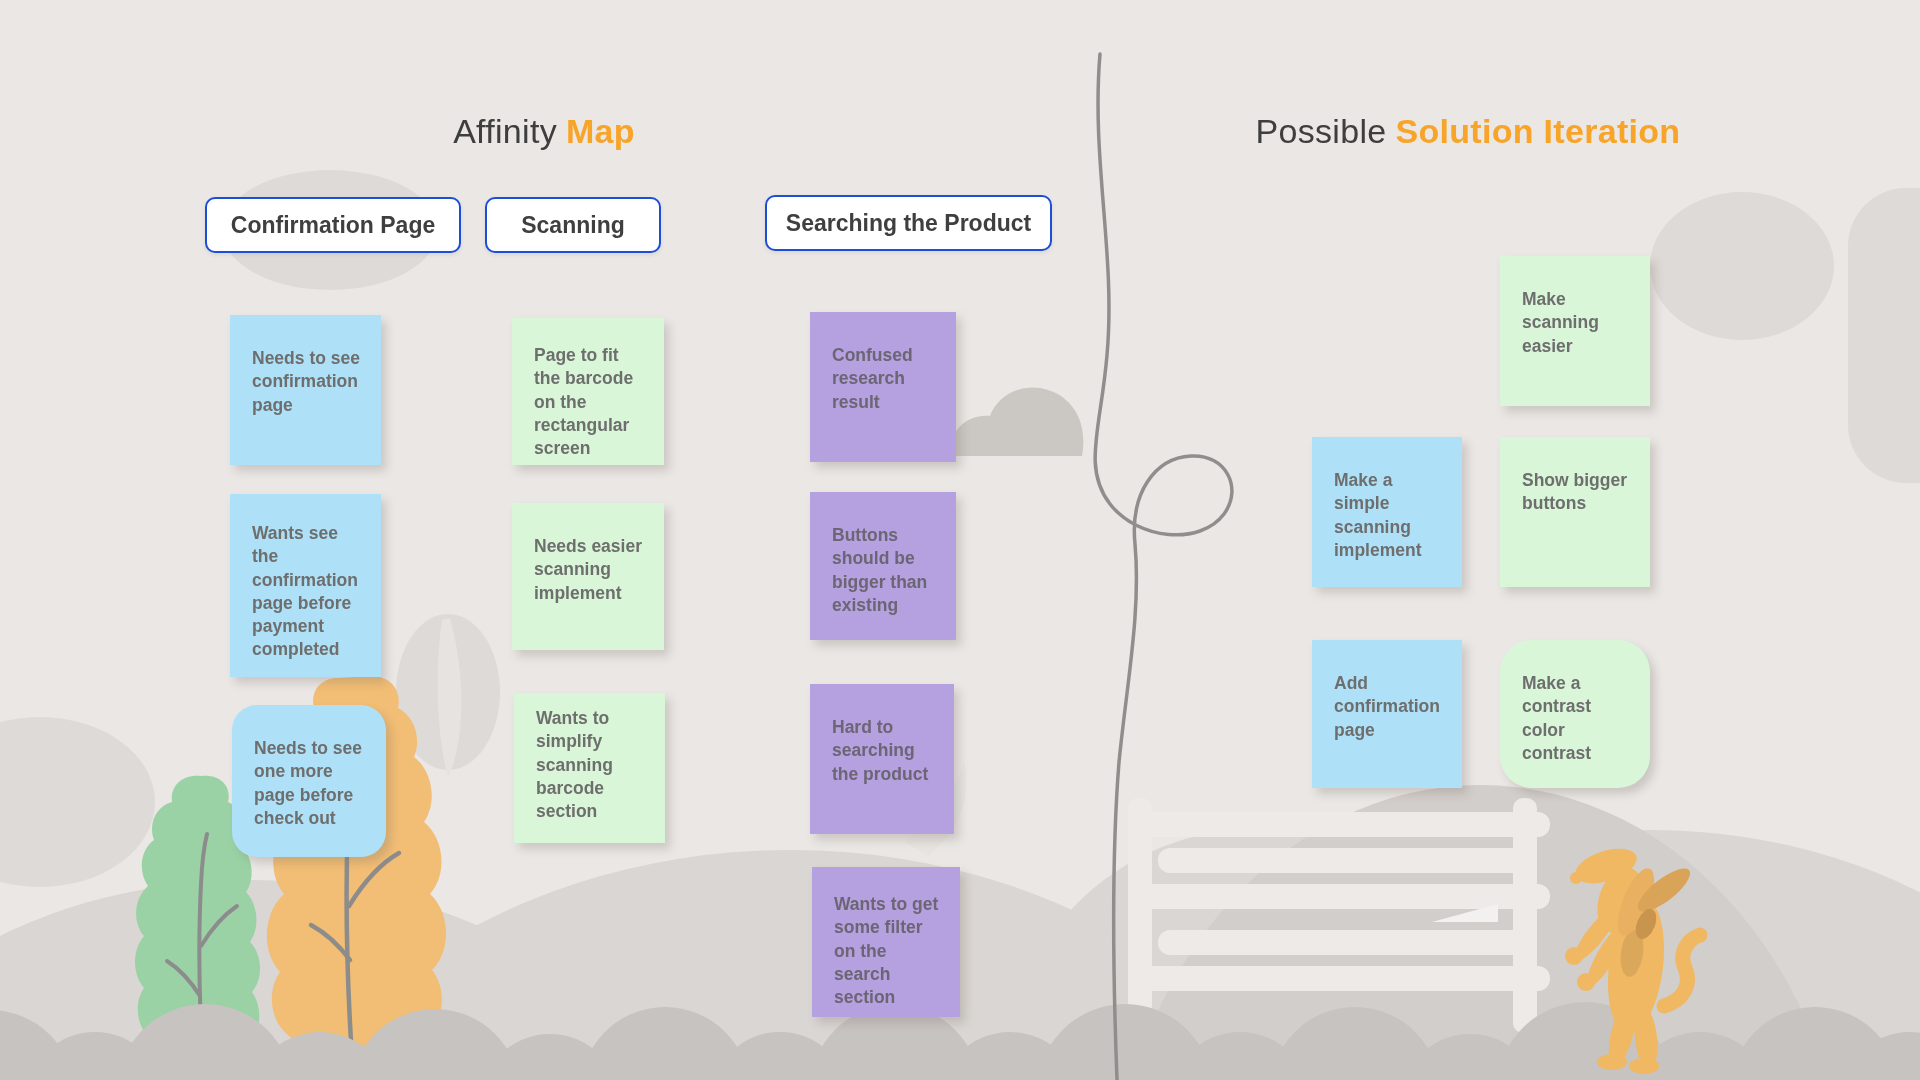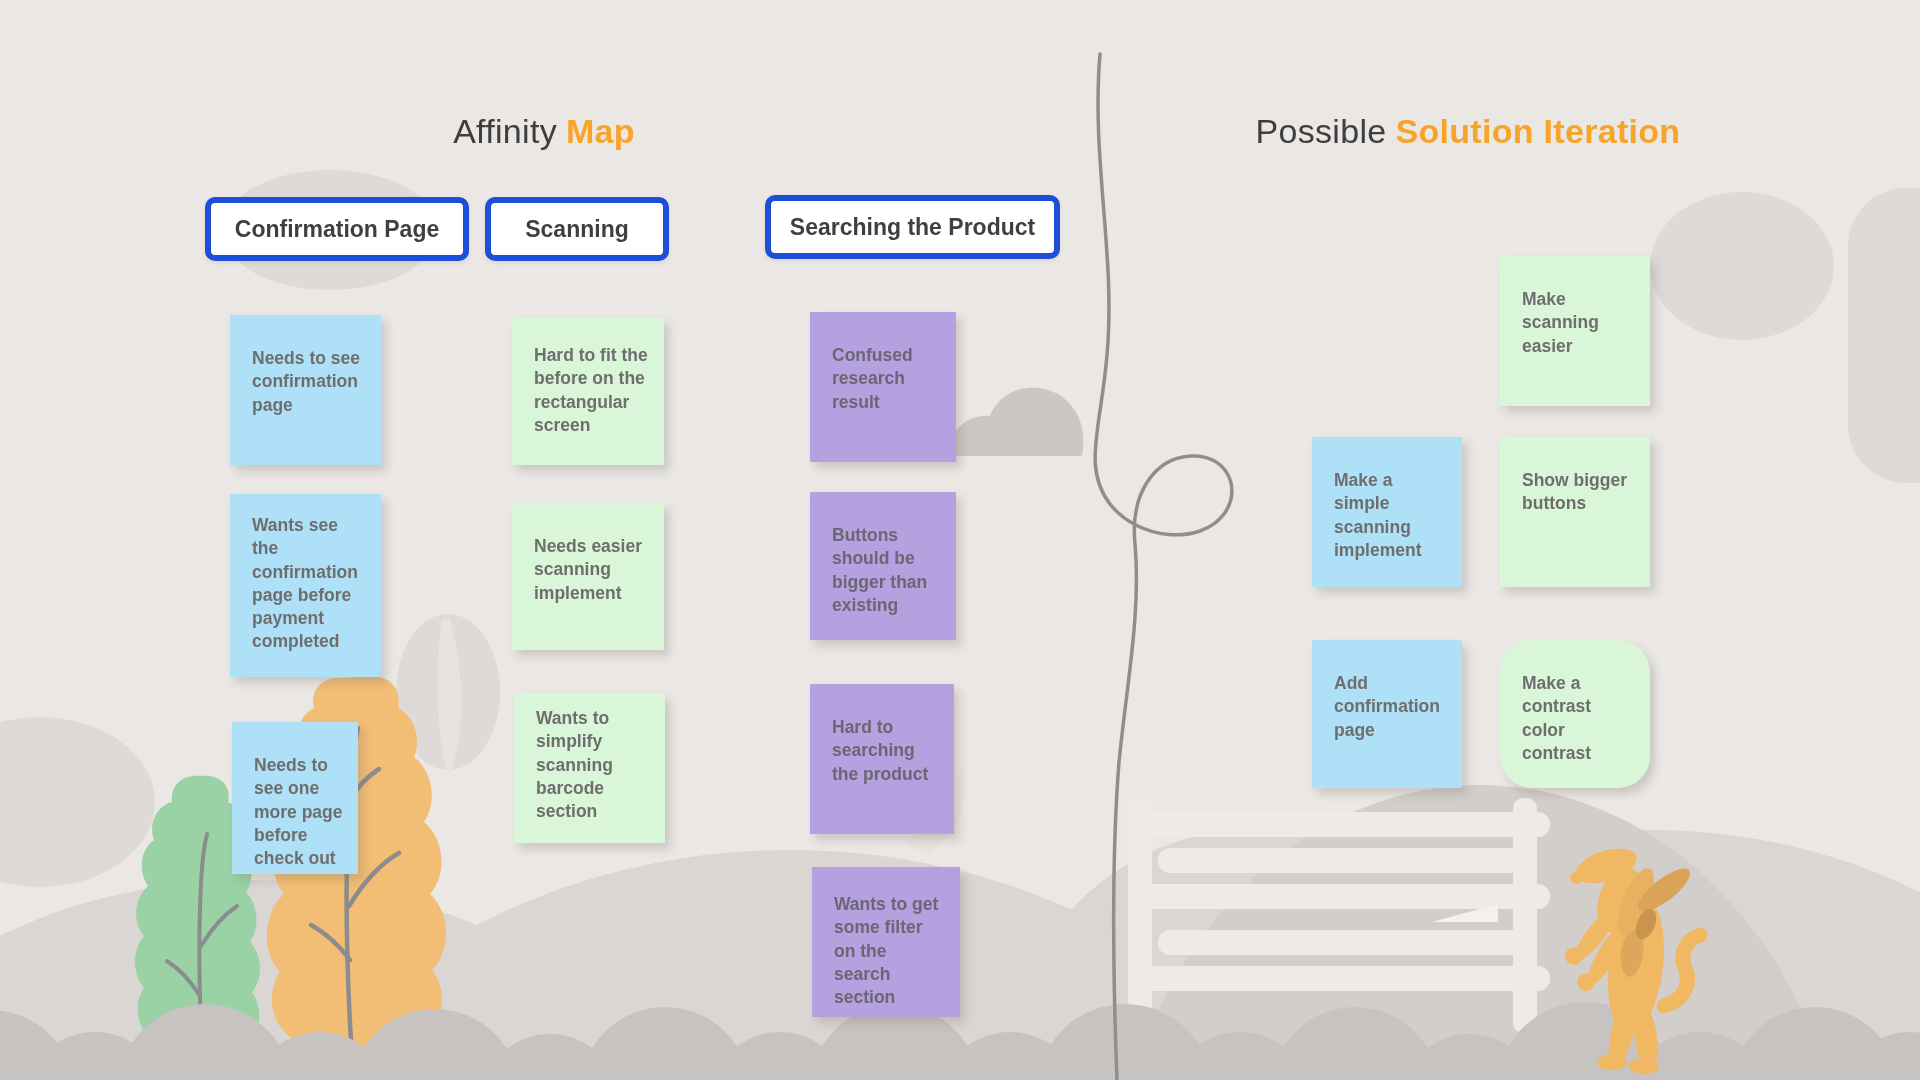--- a/index.html
+++ b/index.html
@@ -7,38 +7,38 @@
          font-family:"Liberation Sans",sans-serif;}
   svg.decor{position:absolute;left:0;top:0;width:1920px;height:1080px;}
 
   .title{position:absolute;top:112px;transform:translateX(-50%);white-space:nowrap;
          font-size:34px;color:#3e3e3e;letter-spacing:.3px;}
   .title .pre{font-weight:400;margin-right:9px;margin-left:20px;}
   .title .hl{font-weight:700;color:#f7a428;}
   .title-left{left:534px;}
   .title-right{left:1458px;}
 
-  .cat{position:absolute;background:#ffffff;border:6px solid #1d4ed8;border-radius:10px;
+  .cat{position:absolute;background:#ffffff;border:2px solid #1d4ed8;border-radius:10px;
        display:flex;align-items:center;justify-content:center;
        font-weight:700;font-size:23px;color:#3f3f3f;box-shadow:0 2px 4px rgba(90,80,70,.10);}
   .cat-1{left:205px;top:197px;width:252px;height:52px;}
   .cat-2{left:485px;top:197px;width:172px;height:52px;}
   .cat-3{left:765px;top:195px;width:283px;height:52px;}
 
   .note{position:absolute;box-sizing:border-box;padding:32px 15px 0 22px;
         font-weight:700;font-size:17.5px;line-height:1.33;color:#6e6e6e;
         box-shadow:5px 6px 9px rgba(125,115,105,.28);}
   .note-blue{background:#aee1f7;}
   .note-green{background:#d9f7d8;}
   .note-purple{background:#b5a0e0;color:#6b6574;}
 
   
   .n-b1{left:230px;top:315px;width:151px;height:150px;}
-  .n-b2{left:230px;top:494px;width:151px;height:183px;padding-top:20px;}
-  .n-b3{left:232px;top:722px;width:126px;height:152px;}
+  .n-b2{left:230px;top:494px;width:151px;height:183px;padding-top:28px;}
+  .n-b3{left:232px;top:705px;width:154px;height:152px;border-radius:25px;}
   .n-g1{left:512px;top:318px;width:152px;height:147px;padding-top:26px;}
   .n-g2{left:512px;top:503px;width:152px;height:147px;}
   .n-g3{left:514px;top:693px;width:151px;height:150px;padding-top:14px;}
   .n-p1{left:810px;top:312px;width:146px;height:150px;}
   .n-p2{left:810px;top:492px;width:146px;height:148px;}
   .n-p3{left:810px;top:684px;width:144px;height:150px;}
   .n-p4{left:812px;top:867px;width:148px;height:150px;padding-top:26px;}
   
   .n-s1{left:1312px;top:236px;width:150px;height:150px;}
   .n-s2{left:1312px;top:437px;width:150px;height:150px;}
@@ -159,21 +159,21 @@
   </div>
 
   <div class="cat cat-1">Confirmation Page</div>
   <div class="cat cat-2">Scanning</div>
   <div class="cat cat-3">Searching the Product</div>
 
   <div class="note note-blue n-b1">Needs to see confirmation page</div>
   <div class="note note-blue n-b2">Wants see the confirmation page before payment completed</div>
   <div class="note note-blue n-b3">Needs to see one more page before check out</div>
 
-  <div class="note note-green n-g1">Hard to fit the before on the rectangular screen</div>
+  <div class="note note-green n-g1">Page to fit the barcode on the rectangular screen</div>
   <div class="note note-green n-g2">Needs easier scanning implement</div>
   <div class="note note-green n-g3">Wants to simplify scanning barcode section</div>
 
   <div class="note note-purple n-p1">Confused research result</div>
   <div class="note note-purple n-p2">Buttons should be bigger than existing</div>
   <div class="note note-purple n-p3">Hard to searching the product</div>
   <div class="note note-purple n-p4">Wants to get some filter on the search section</div>
 
   <div class="note note-blue n-s2">Make a simple scanning implement</div>
   <div class="note note-blue n-s3">Add confirmation page</div>

